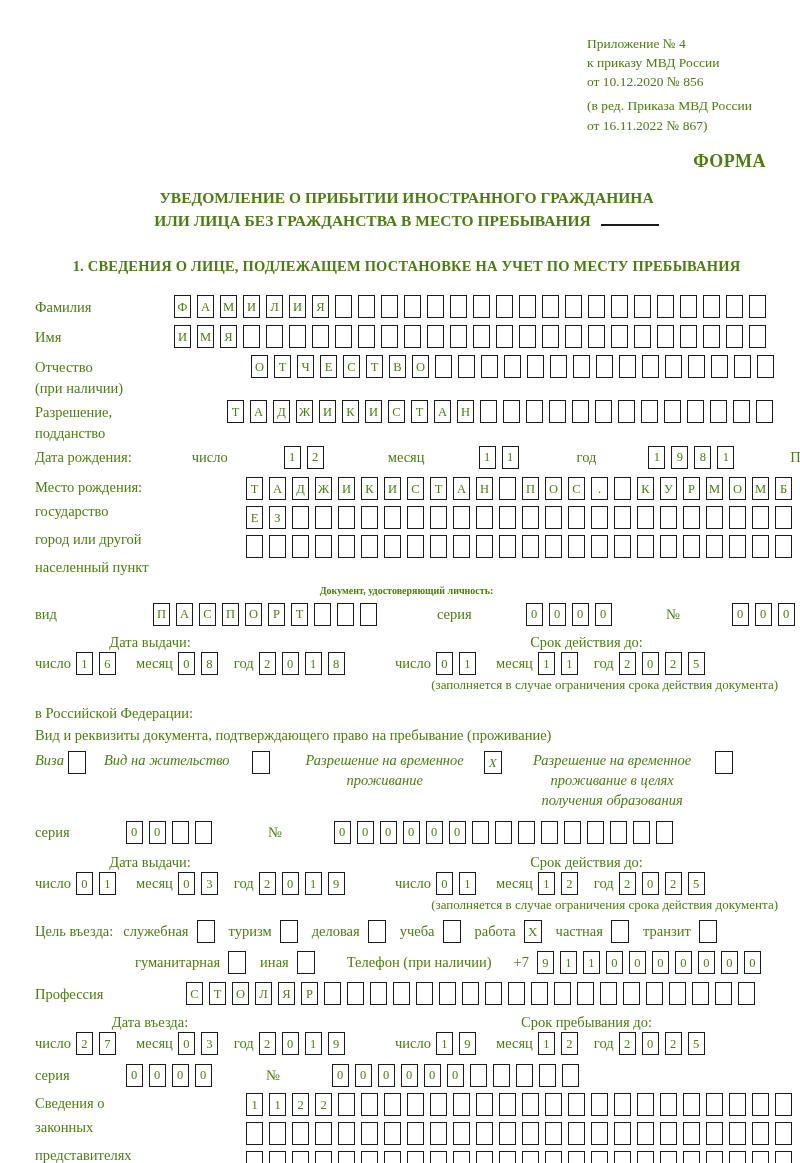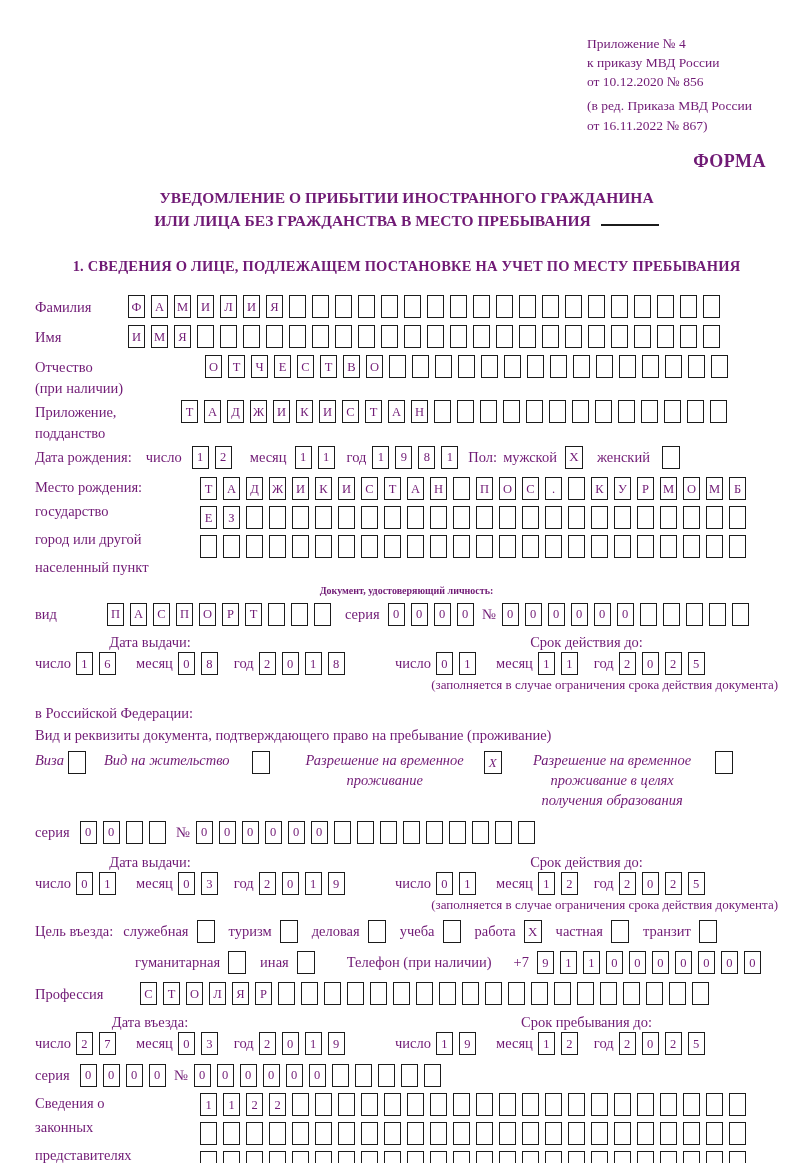--- a/index.html
+++ b/index.html
@@ -1,35 +1,35 @@
 <!DOCTYPE html>
 <html><head>
 <meta charset="utf-8">
 <style>
   html,body{margin:0;padding:0;background:#fff;}
   .page{
     position:relative;
     width:800px;height:1163px;
-    background:#ffffff;color:#701a75;
+    background:#ffffff;color:#4d7c0f;
     font-family:"Liberation Serif","DejaVu Serif",serif;
     font-size:14.5px;
     box-sizing:border-box;
     padding:34px 22px 21px 35px;
     overflow:hidden;
   }
   
   .hdr-right{margin-left:552px;font-size:13.5px;line-height:1.42;}
   .hdr-right .ed{margin-top:5px;}
   .forma{font-weight:bold;text-align:right;margin:16px 12px 0 0;font-size:18px;letter-spacing:.5px;}
   
   .title{ text-align:center;font-weight:bold;font-size:15.5px;line-height:1.5;margin-top:14px;}
   .title-underline{display:inline-block;width:58px;border-bottom:2px solid #1b1b1b;margin-left:10px;height:12px;}
   .section-title{font-weight:bold;font-size:14.5px;margin-top:26px;margin-bottom:20px;text-align:center;letter-spacing:.2px;}
   
-  .row{display:flex;align-items:flex-start;margin-bottom:6px;}
+  .row{display:flex;align-items:flex-start;margin-bottom:6px;gap:46px;}
   .lab{line-height:24px;white-space:nowrap;}
   .sub{display:block;line-height:19px;white-space:nowrap;}
   .w92{width:93px;flex:none;}
   .w170{width:170px;flex:none;}
   .w146{width:146px;flex:none;}
   .w165{width:165px;flex:none;}
   .w105{width:105px;flex:none;}
   .cells{display:inline-flex;flex-wrap:nowrap;}
   .cell{
     width:15px;height:21px;flex:none;
@@ -185,21 +185,21 @@
         <span class="cell"></span>
         <span class="cell"></span>
         <span class="cell"></span>
         <span class="cell"></span>
         <span class="cell"></span>
       </div>
   </div>
 
   <div class="row" style="margin-bottom:2px;">
     <div class="lab w146">
-      <span>Приложение,</span>
+      <span>Разрешение,</span>
       <span class="sub">подданство</span>
     </div>
     <div class="cells">
         <span class="cell">Т</span>
         <span class="cell">А</span>
         <span class="cell">Д</span>
         <span class="cell">Ж</span>
         <span class="cell">И</span>
         <span class="cell">К</span>
         <span class="cell">И</span>

